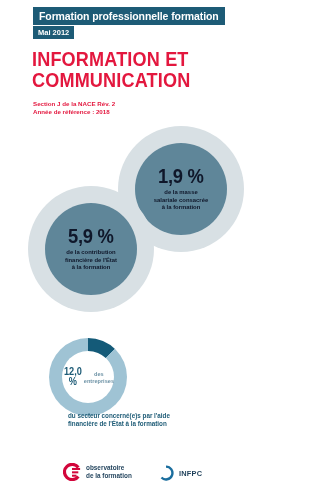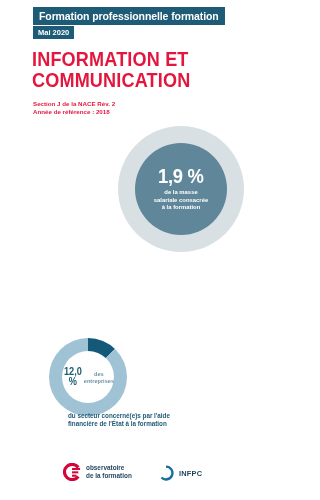--- a/index.html
+++ b/index.html
@@ -46,21 +46,21 @@
   .stat{position:absolute;}
   .stat .outer{
     position:absolute;border-radius:50%;
     background:#d8e0e4;
   }
   .stat .inner{
     position:absolute;border-radius:50%;
     background:#5f8699;
     display:flex;flex-direction:column;
     align-items:center;justify-content:center;
-    color:#ffffff;text-align:center;
+    color:#0f172a;text-align:center;
   }
   .stat .val{
     font-family:"Liberation Sans Narrow","Liberation Sans",sans-serif;
     font-weight:bold;font-size:20px;line-height:20px;
     letter-spacing:-0.3px;
     transform:scaleX(0.92);
   }
   .stat .lbl{
     font-size:5.9px;line-height:7.4px;font-weight:bold;
     margin-top:3px;
@@ -110,21 +110,21 @@
   .logo-infpc{position:absolute;left:158px;top:10px;display:flex;align-items:center;gap:5px;}
   .logo-infpc .mark{width:16px;height:16px;}
   .logo-infpc .txt{color:#1d3f59;font-size:7.4px;font-weight:bold;letter-spacing:0.2px;}
 </style>
 </head>
 <body>
 
 <div class="page">
 
   <div class="hdr-bar">Formation professionnelle formation</div>
-  <div class="hdr-date">Mai 2020</div>
+  <div class="hdr-date">Mai 2012</div>
 
   <div class="title">
     <div>INFORMATION ET</div>
     <div>COMMUNICATION</div>
   </div>
 
   <div class="subtitle">
     <div>Section J de la NACE Rév. 2</div>
     <div>Année de référence : 2018</div>
   </div>
@@ -134,20 +134,31 @@
     <div class="inner">
       <div class="val">1,9 %</div>
       <div class="lbl">
         <div>de la masse</div>
         <div>salariale consacrée</div>
         <div>à la formation</div>
       </div>
     </div>
   </div>
 
+  <div class="stat" id="stat2">
+    <div class="outer"></div>
+    <div class="inner">
+      <div class="val">5,9 %</div>
+      <div class="lbl">
+        <div>de la contribution</div>
+        <div>financière de l'État</div>
+        <div>à la formation</div>
+      </div>
+    </div>
+  </div>
 
   <div class="donut" id="donut1">
     <div class="ring" id="ring1" style="background: conic-gradient(rgb(20, 90, 120) 0deg, rgb(20, 90, 120) 43.2deg, rgb(159, 195, 212) 43.2deg, rgb(159, 195, 212) 360deg);"></div>
     <div class="hole">
       <div class="dval">12,0 %</div>
       <div class="dlbl">des entreprises</div>
     </div>
   </div>
 
 

